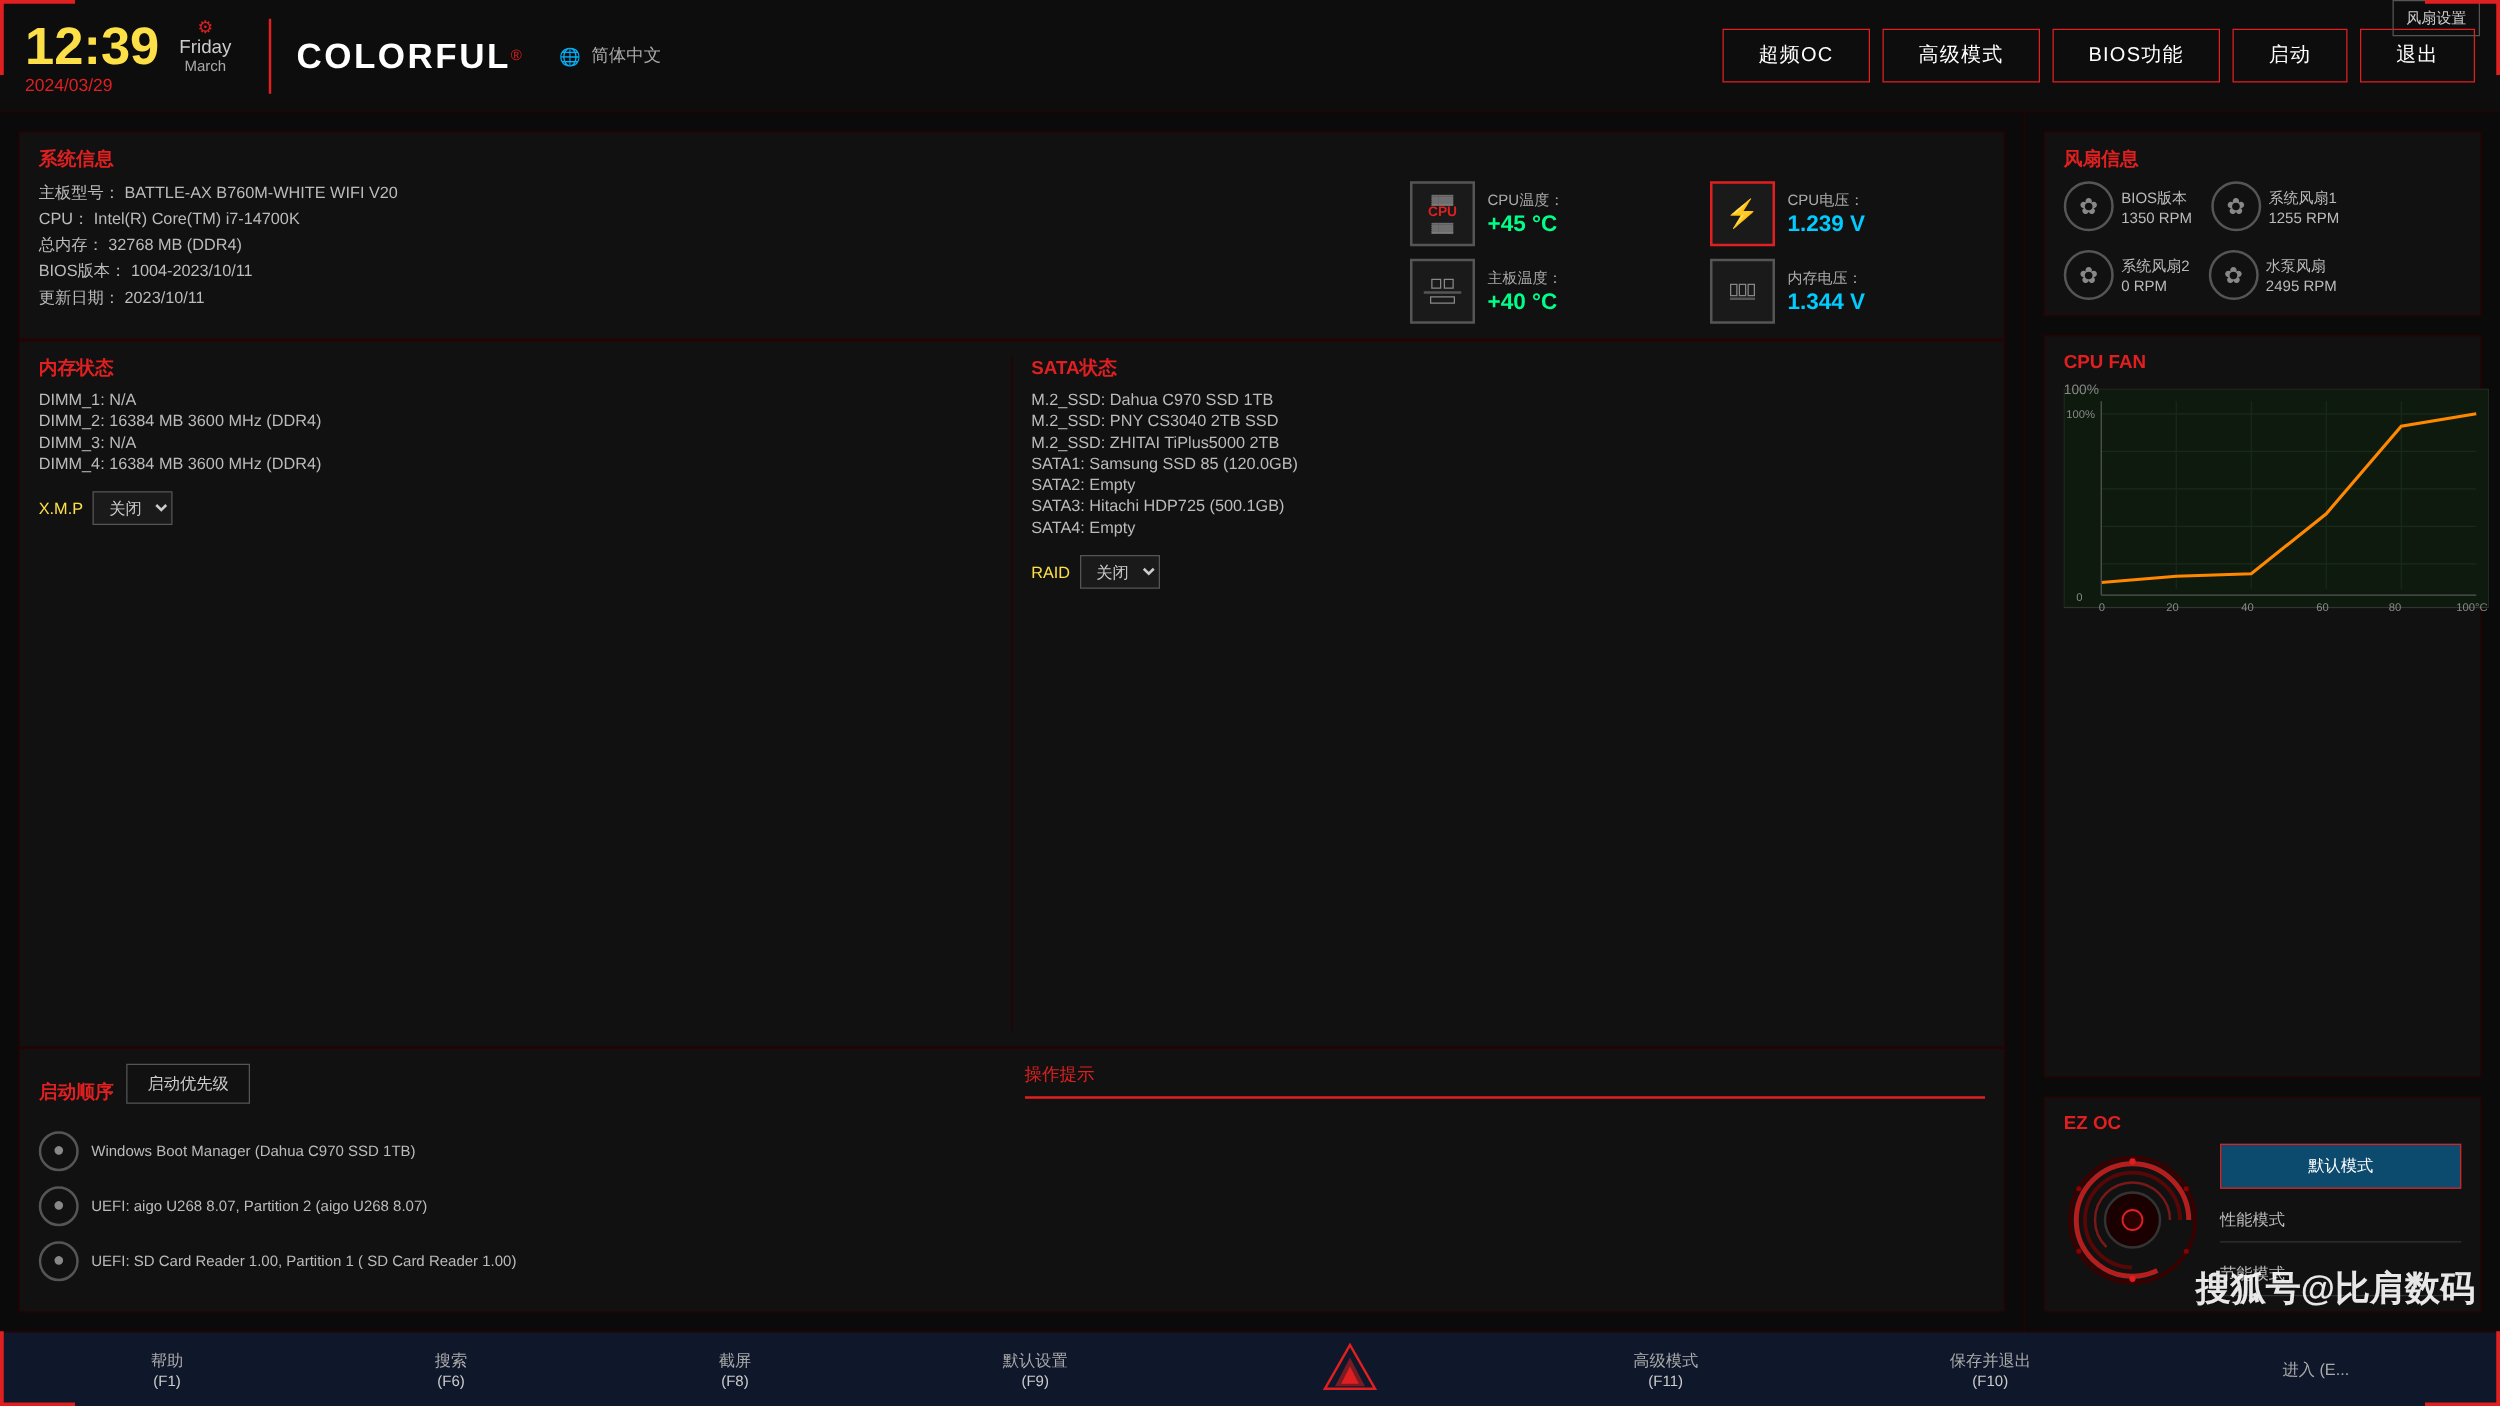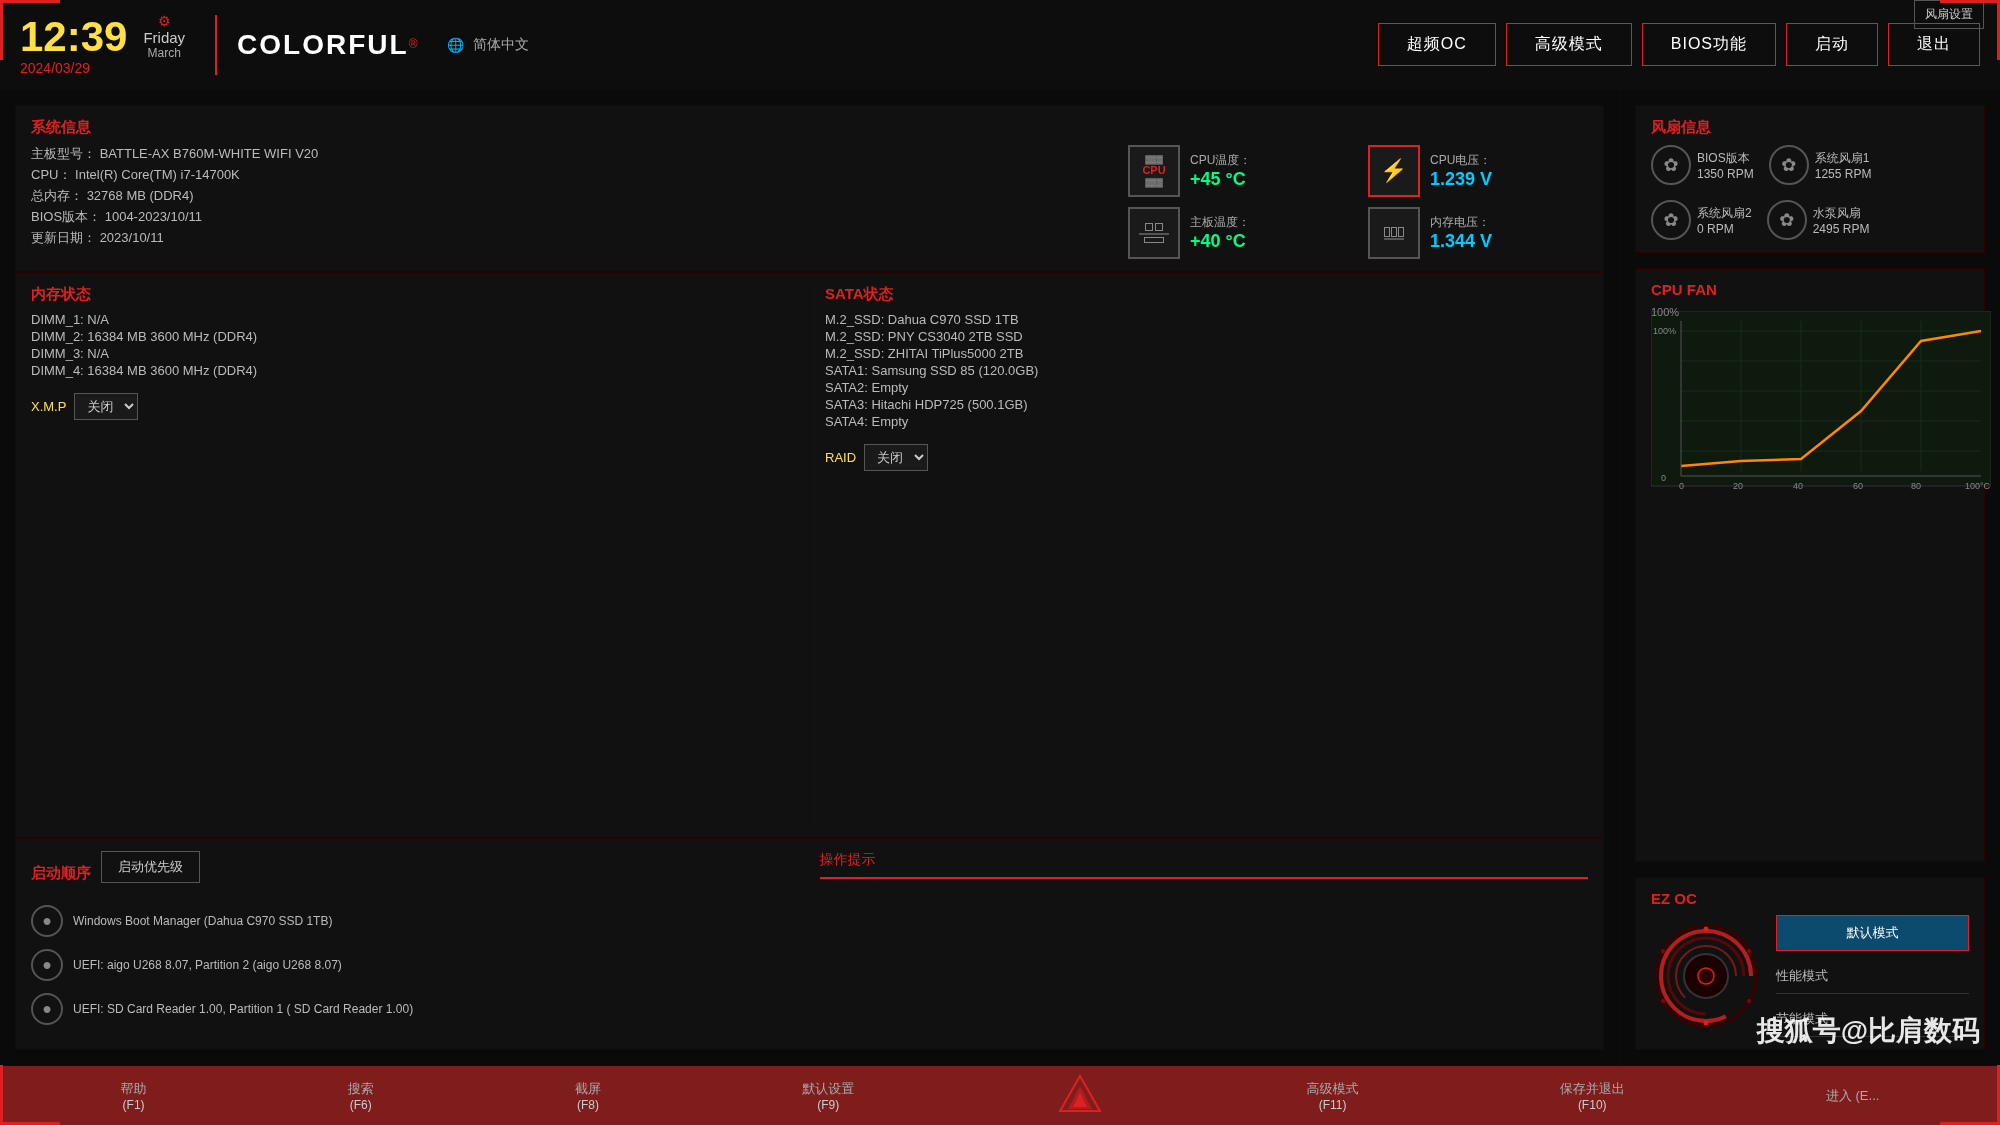--- a/index.html
+++ b/index.html
@@ -376,21 +376,21 @@
     .ezoc-mode-label {
       color: #bbb;
       font-size: 13px;
       padding: 8px 0;
       border-bottom: 1px solid #333;
     }
 
     
     .bottom-bar {
       height: 60px;
-      background: #7f1d1d;
+      background: #0f172a;
       border-top: 1px solid #2a0000;
       display: flex;
       align-items: center;
       justify-content: space-around;
       padding: 0 20px;
     }
     .bottom-item {
       display: flex;
       flex-direction: column;
       align-items: center;

